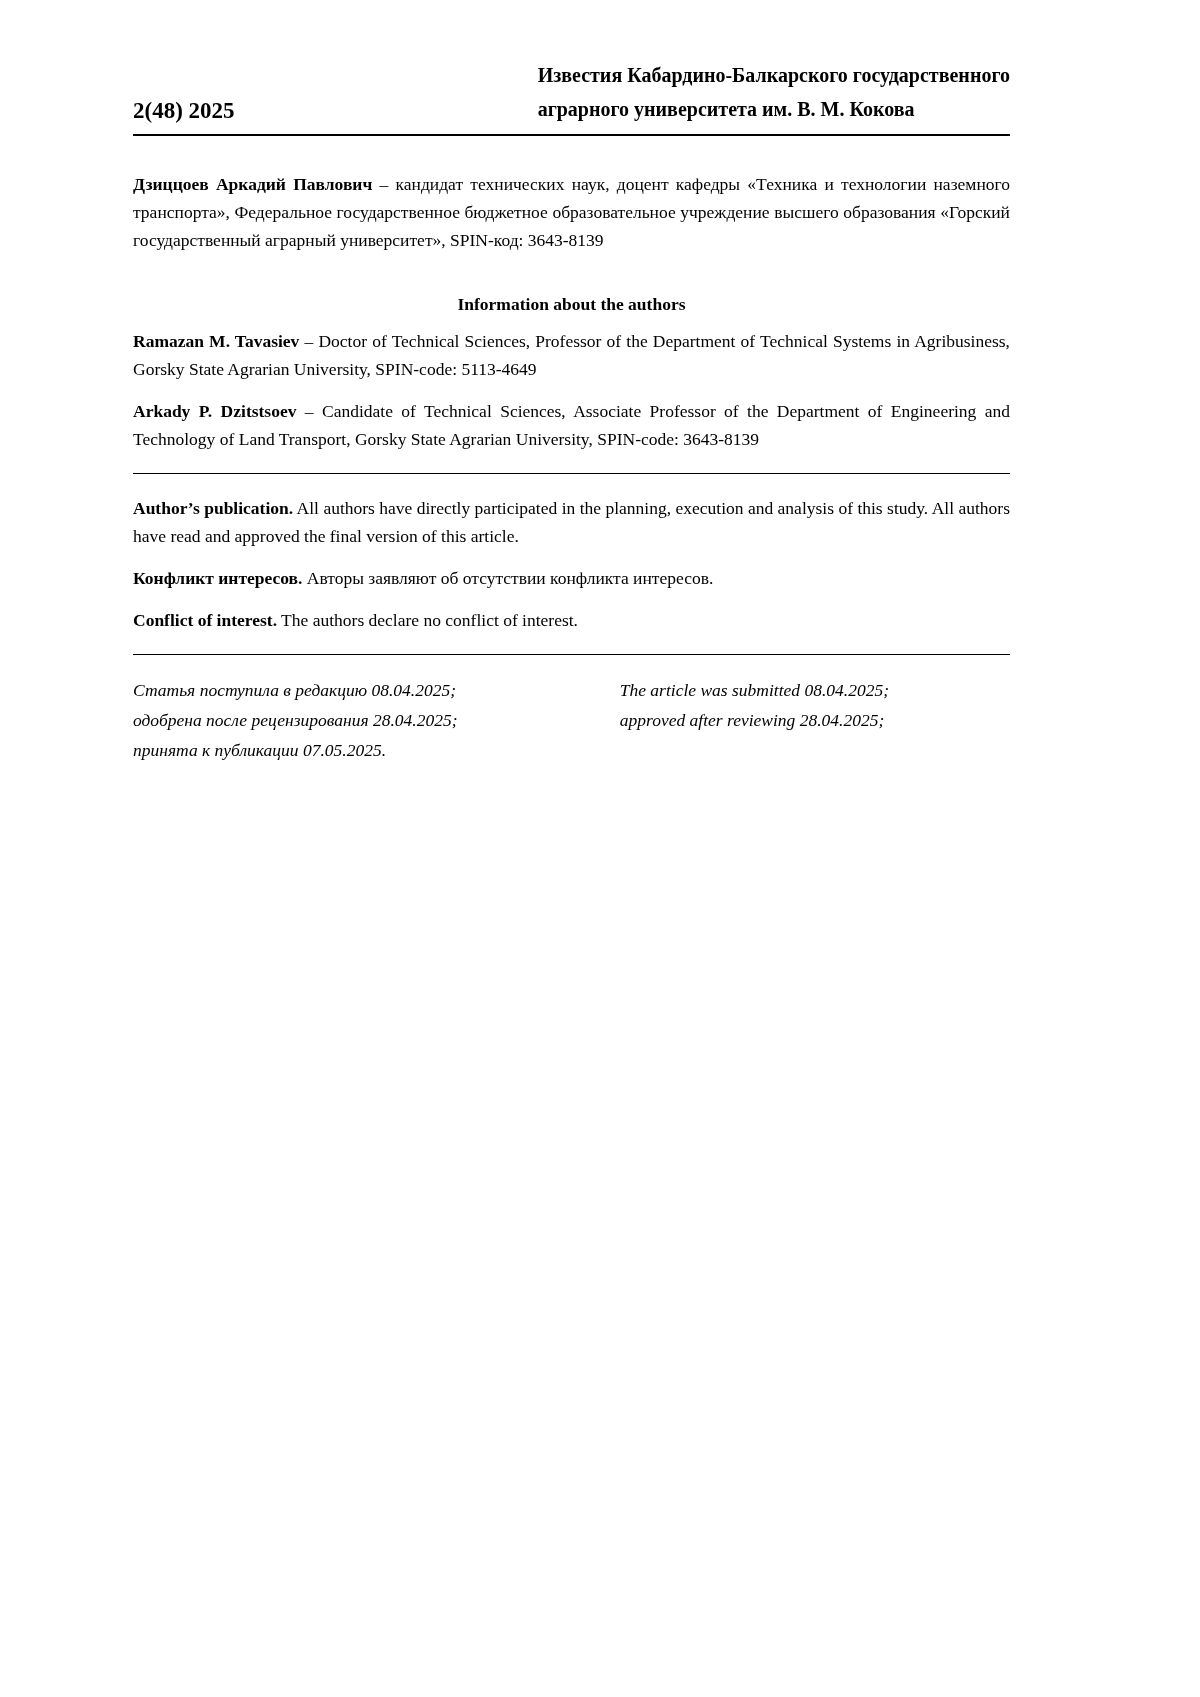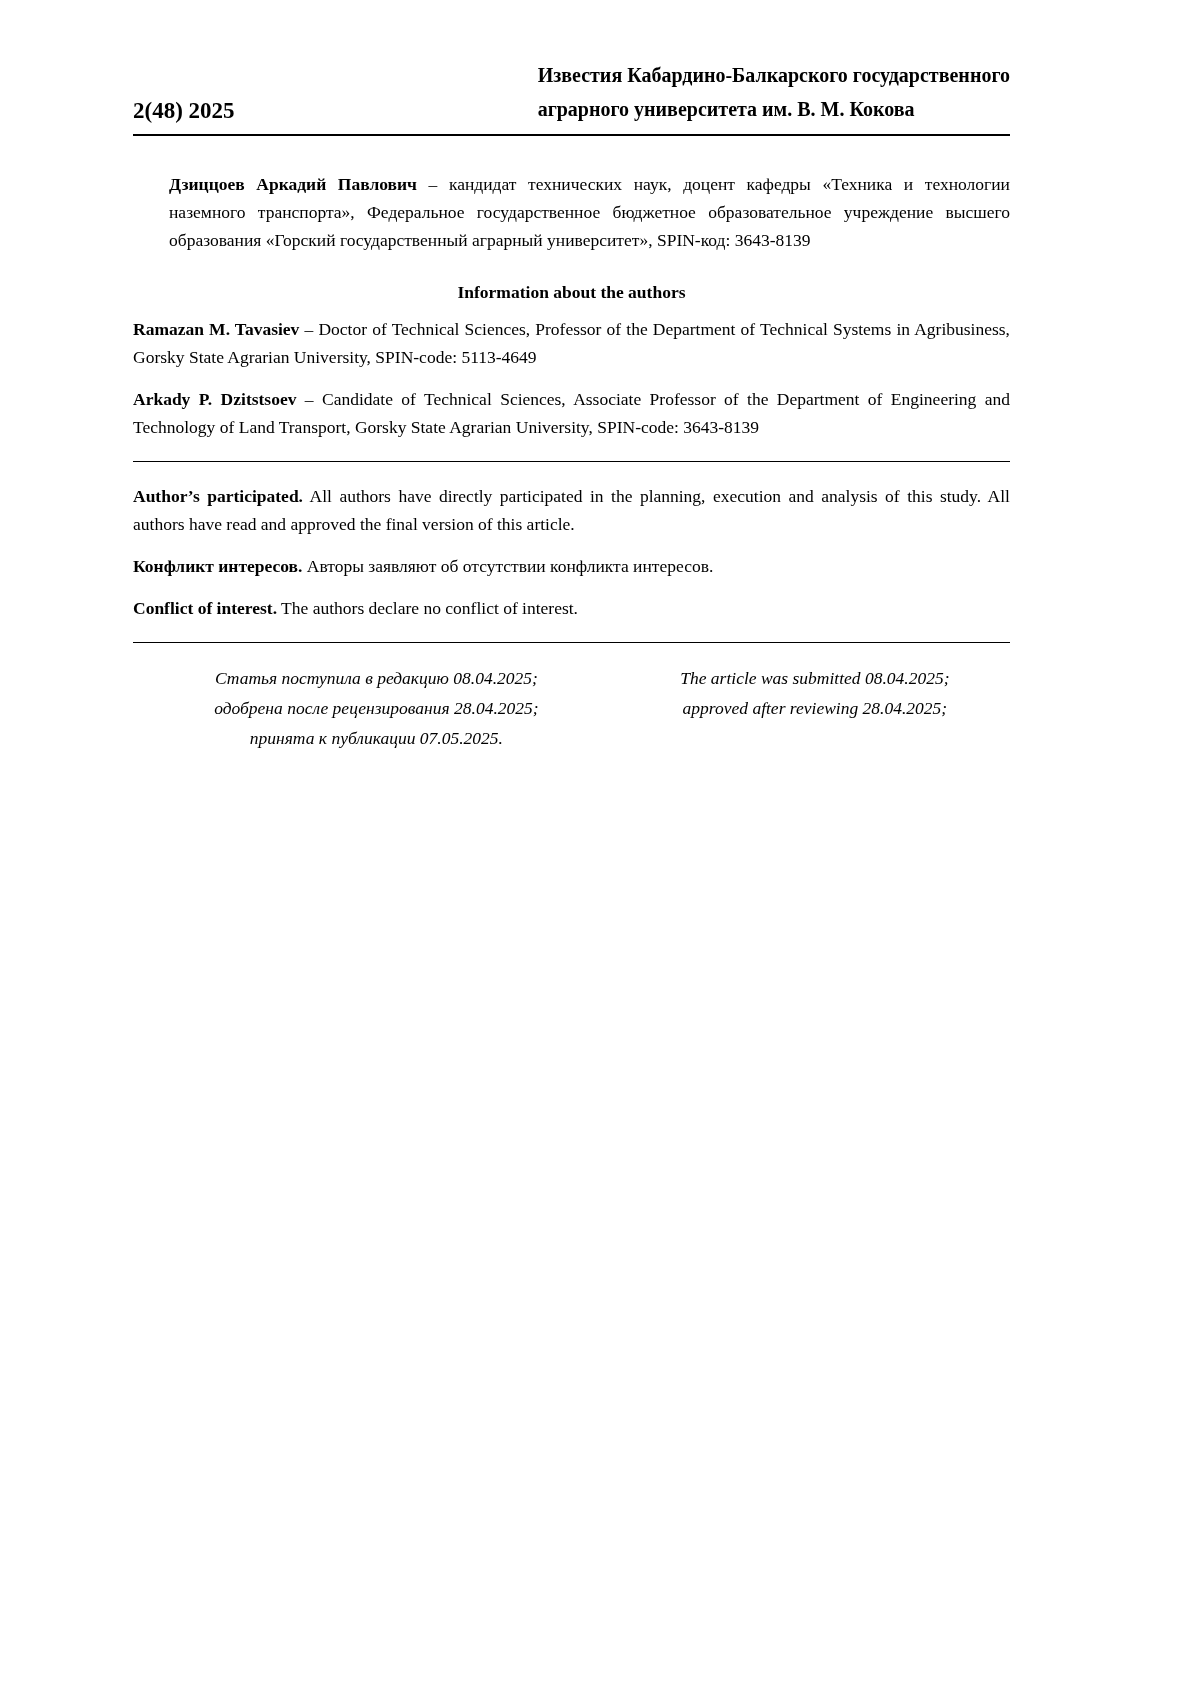--- a/index.html
+++ b/index.html
@@ -52,35 +52,33 @@
   }
   .para {
     font-size: 17.5px;
     line-height: 28px;
     text-align: justify;
     margin: 0 0 14px 0;
   }
   .first-para {
     margin-top: 34px;
     margin-bottom: 0;
-    margin-left: 36px;
   }
   .section-heading {
     font-size: 17.5px;
     font-weight: bold;
     text-align: center;
-    margin: 28px 0 12px 0;
+    margin: 40px 0 12px 0;
   }
   .dates {
     display: flex;
     font-style: italic;
     font-size: 17.5px;
     line-height: 30px;
     margin-top: 12px;
-    text-align: center;
   }
   .dates-col-ru {
     flex: 0 0 55.5%;
   }
   .dates-col-en {
     flex: 1 1 auto;
   }
   .page-number {
     position: absolute;
     top: 1470px;
@@ -119,21 +117,21 @@
 
     <p class="para">
       <b>Arkady P. Dzitstsoev</b>
       <span>– Candidate of Technical Sciences, Associate Professor of the Department of Engineering and Technology of Land Transport, Gorsky State Agrarian University, SPIN-code: 3643-8139</span>
     </p>
 
     <hr class="rule">
 
 
     <p class="para">
-      <b>Author’s participated.</b>
+      <b>Author’s publication.</b>
       <span>All authors have directly participated in the planning, execution and analysis of this study. All authors have read and approved the final version of this article.</span>
     </p>
 
     <p class="para">
       <b>Конфликт интересов.</b>
       <span>Авторы заявляют об отсутствии конфликта интересов.</span>
     </p>
 
     <p class="para">
       <b>Conflict of interest.</b>

